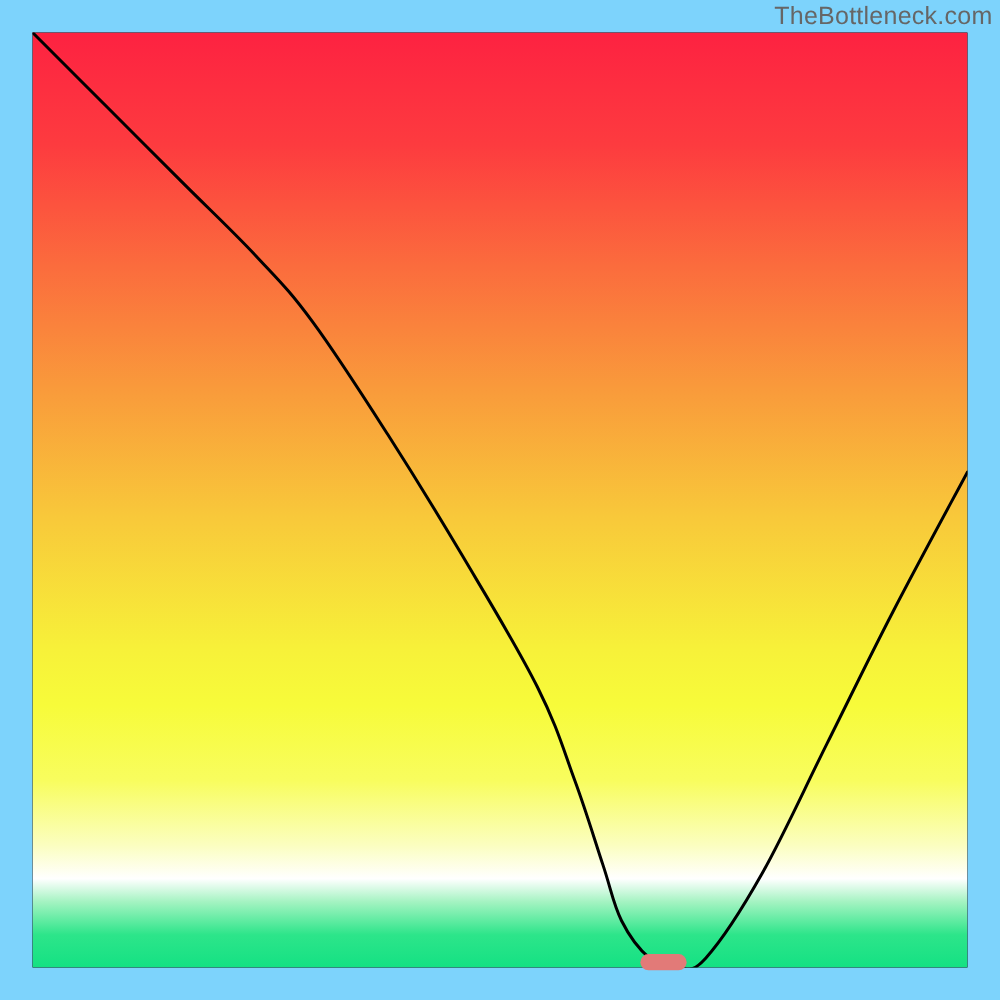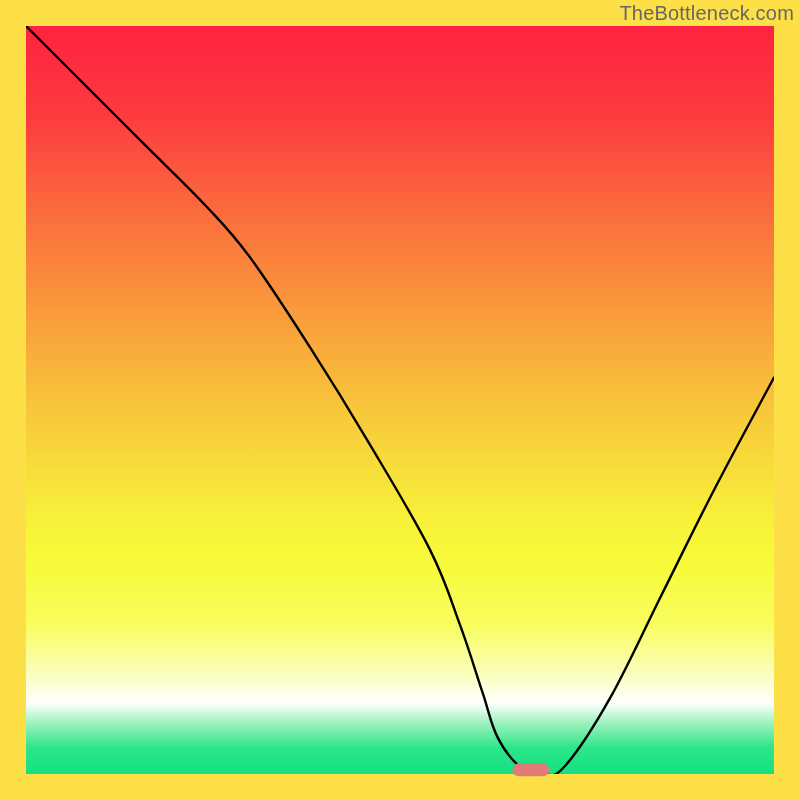--- a/index.html
+++ b/index.html
@@ -9,21 +9,21 @@
     height: 800px;
     overflow: hidden;
     background: #000;
     font-family: Arial, Helvetica, sans-serif;
   }
   .frame {
     position: absolute;
     top: 0; left: 0;
     width: 800px;
     height: 800px;
-    background: #fde047;
+    background: #7dd3fc;
   }
   .plot-outer {
     
     position: absolute;
     top: 26px;
     left: 26px;
     width: 748px;
     height: 748px;
     background: #000;
   }

